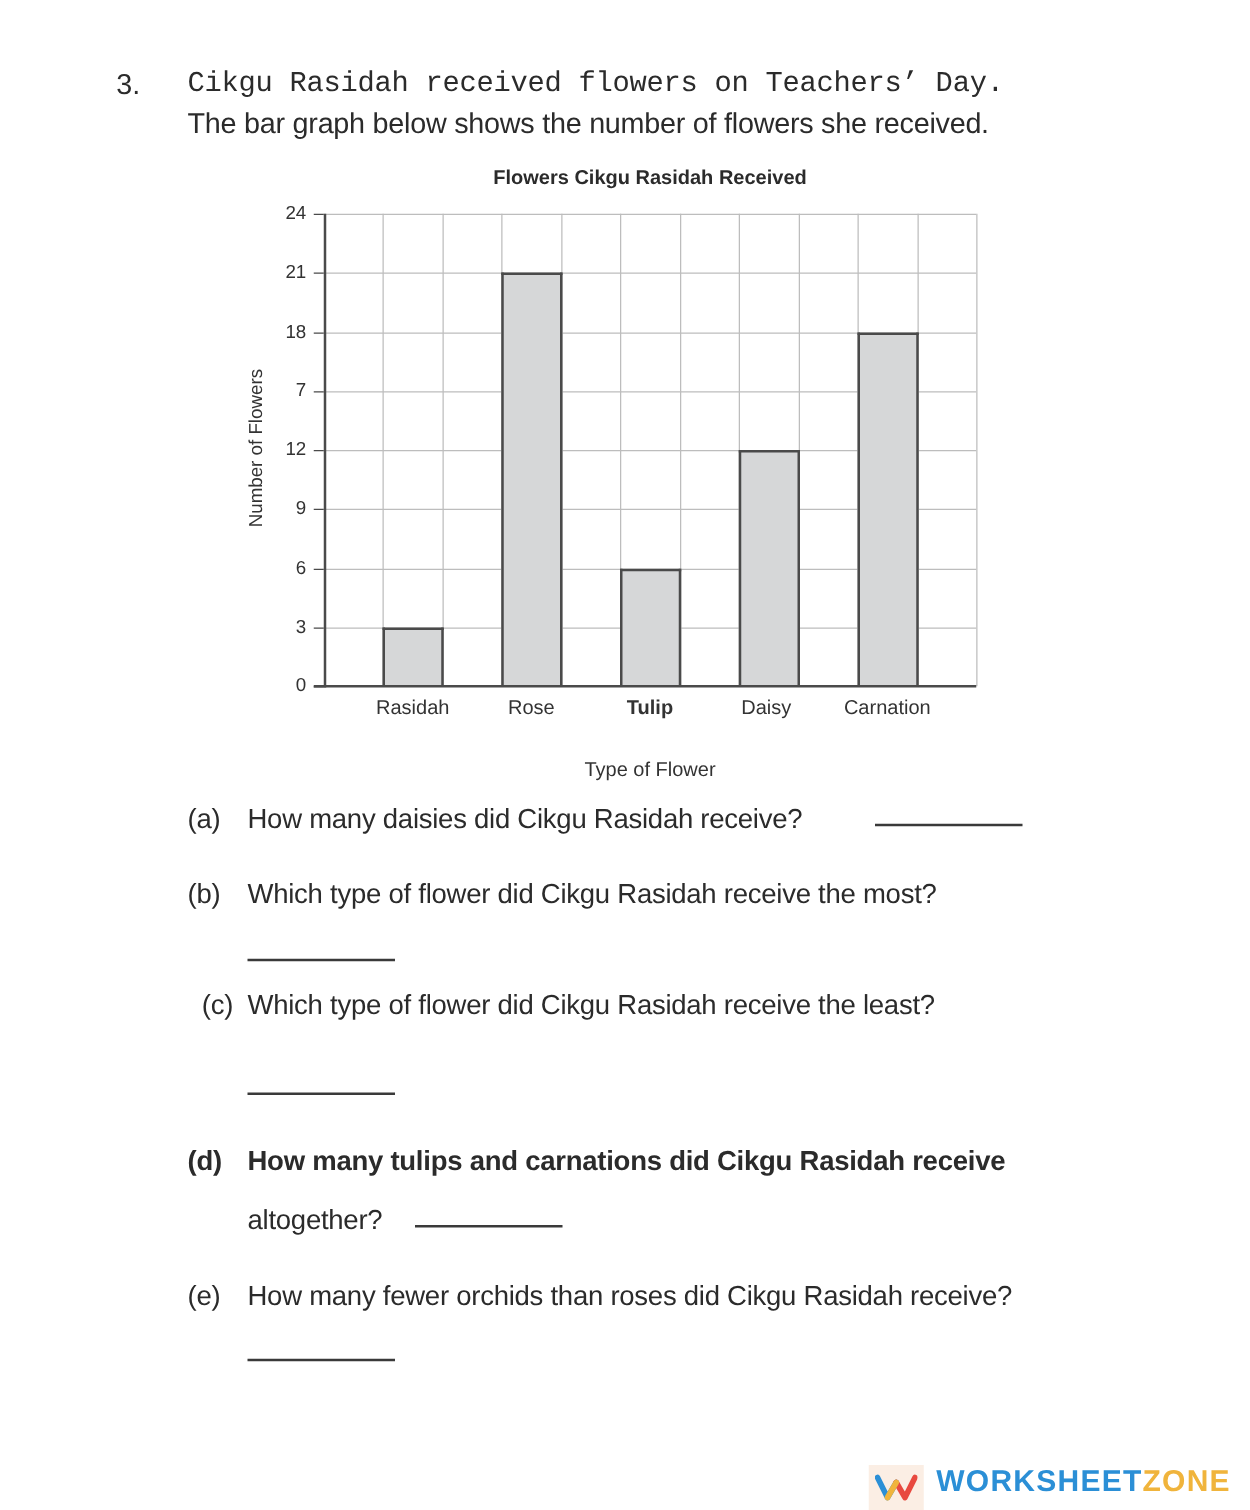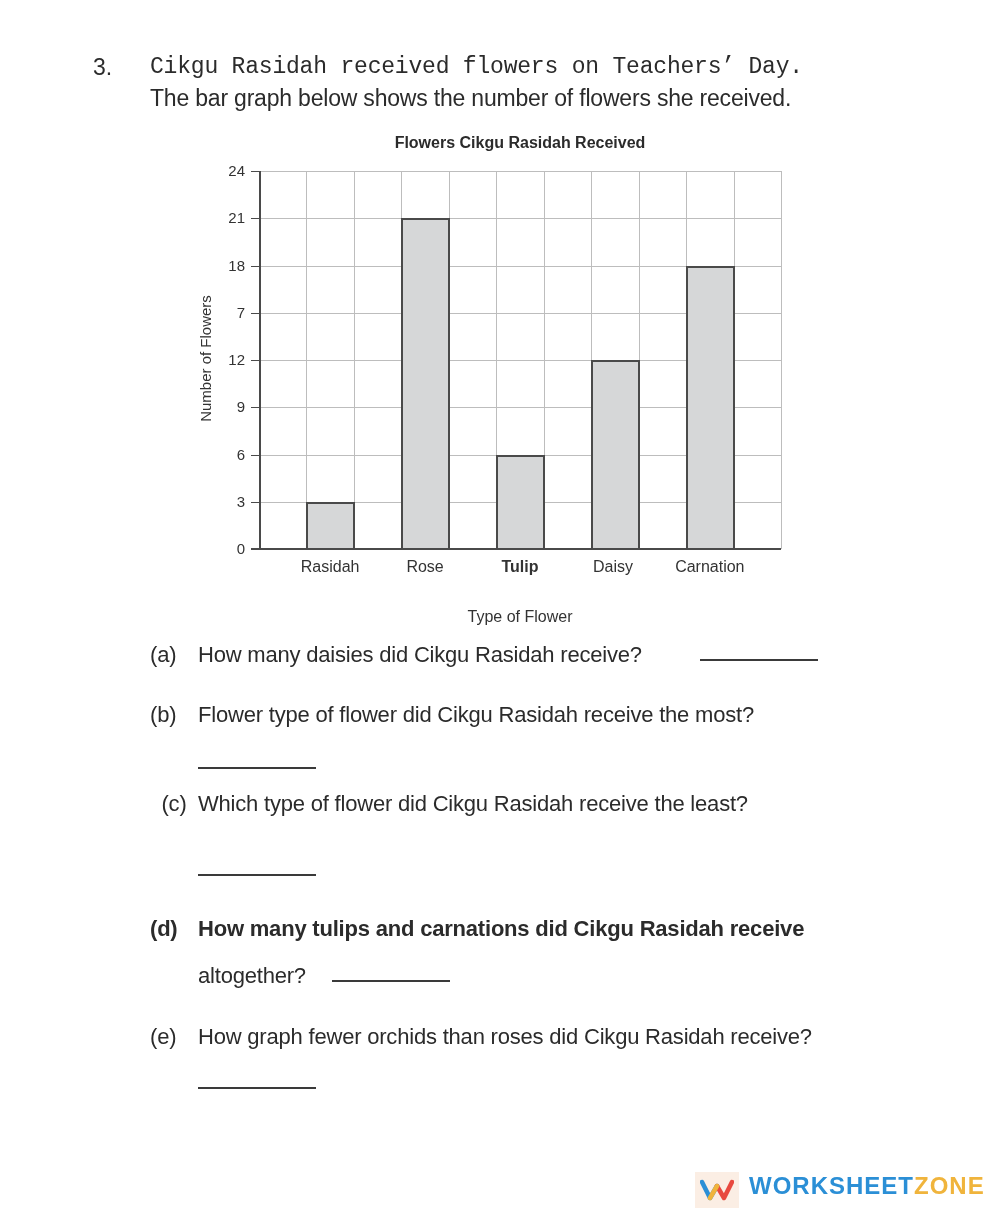--- a/index.html
+++ b/index.html
@@ -98,37 +98,37 @@
     <div class="ylabel-num abs" style="left: 205px; top: 209.25px;">21</div>
     <div class="ylabel-num abs" style="left: 205px; top: 162px;">24</div>
   </div>
 
 <div class="abs question" style="top:642px;">
   <span class="lbl">(a)</span><span>How many daisies did Cikgu Rasidah receive?</span>
 </div>
 <div class="blank" style="left:700px; top:659px; width:118px;"></div>
 
 <div class="abs question" style="top:702px;">
-  <span class="lbl">(b)</span><span>Flower type of flower did Cikgu Rasidah receive the most?</span>
+  <span class="lbl">(b)</span><span>Which type of flower did Cikgu Rasidah receive the most?</span>
 </div>
 <div class="blank" style="left:198px; top:767px; width:118px;"></div>
 
 <div class="abs question" style="top:791px;text-align:center;">
   <span class="lbl">(c)</span><span>Which type of flower did Cikgu Rasidah receive the least?</span>
 </div>
 <div class="blank" style="left:198px; top:874px; width:118px;"></div>
 
 <div class="abs question" style="top:916px;font-weight:bold;">
   <span class="lbl">(d)</span><span>How many tulips and carnations did Cikgu Rasidah receive</span>
 </div>
 <div class="abs question" style="top:963px; left:198px;">altogether?</div>
 <div class="blank" style="left:332px; top:980px; width:118px;"></div>
 
 <div class="abs question" style="top:1024px;">
-  <span class="lbl">(e)</span><span>How graph fewer orchids than roses did Cikgu Rasidah receive?</span>
+  <span class="lbl">(e)</span><span>How many fewer orchids than roses did Cikgu Rasidah receive?</span>
 </div>
 <div class="blank" style="left:198px; top:1087px; width:118px;"></div>
 
 <div class="abs logo">
   <div class="logo-mark">
     <svg width="34" height="22" viewBox="0 0 34 22">
       <path d="M2 3 L10 19 L17 7" stroke="#2b8fd6" stroke-width="4.5" fill="none" stroke-linecap="round" stroke-linejoin="round"></path>
       <path d="M17 7 L24 19 L32 3" stroke="#e8493f" stroke-width="4.5" fill="none" stroke-linecap="round" stroke-linejoin="round"></path>
       <path d="M10 19 L17 7" stroke="#f0b43c" stroke-width="4.5" fill="none" stroke-linecap="round"></path>
     </svg>

